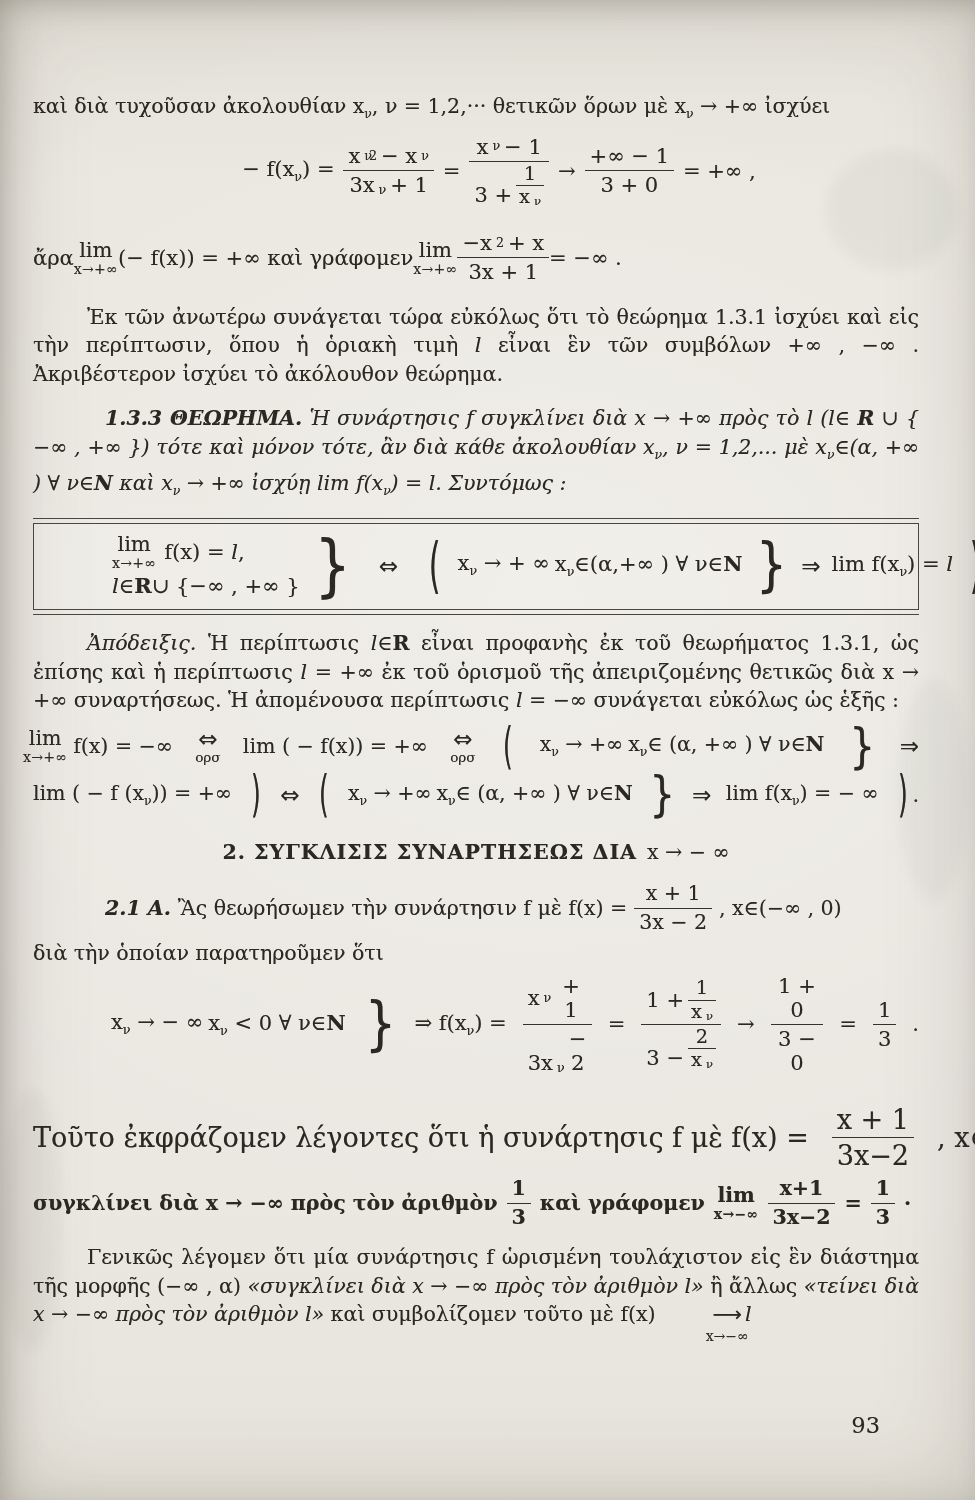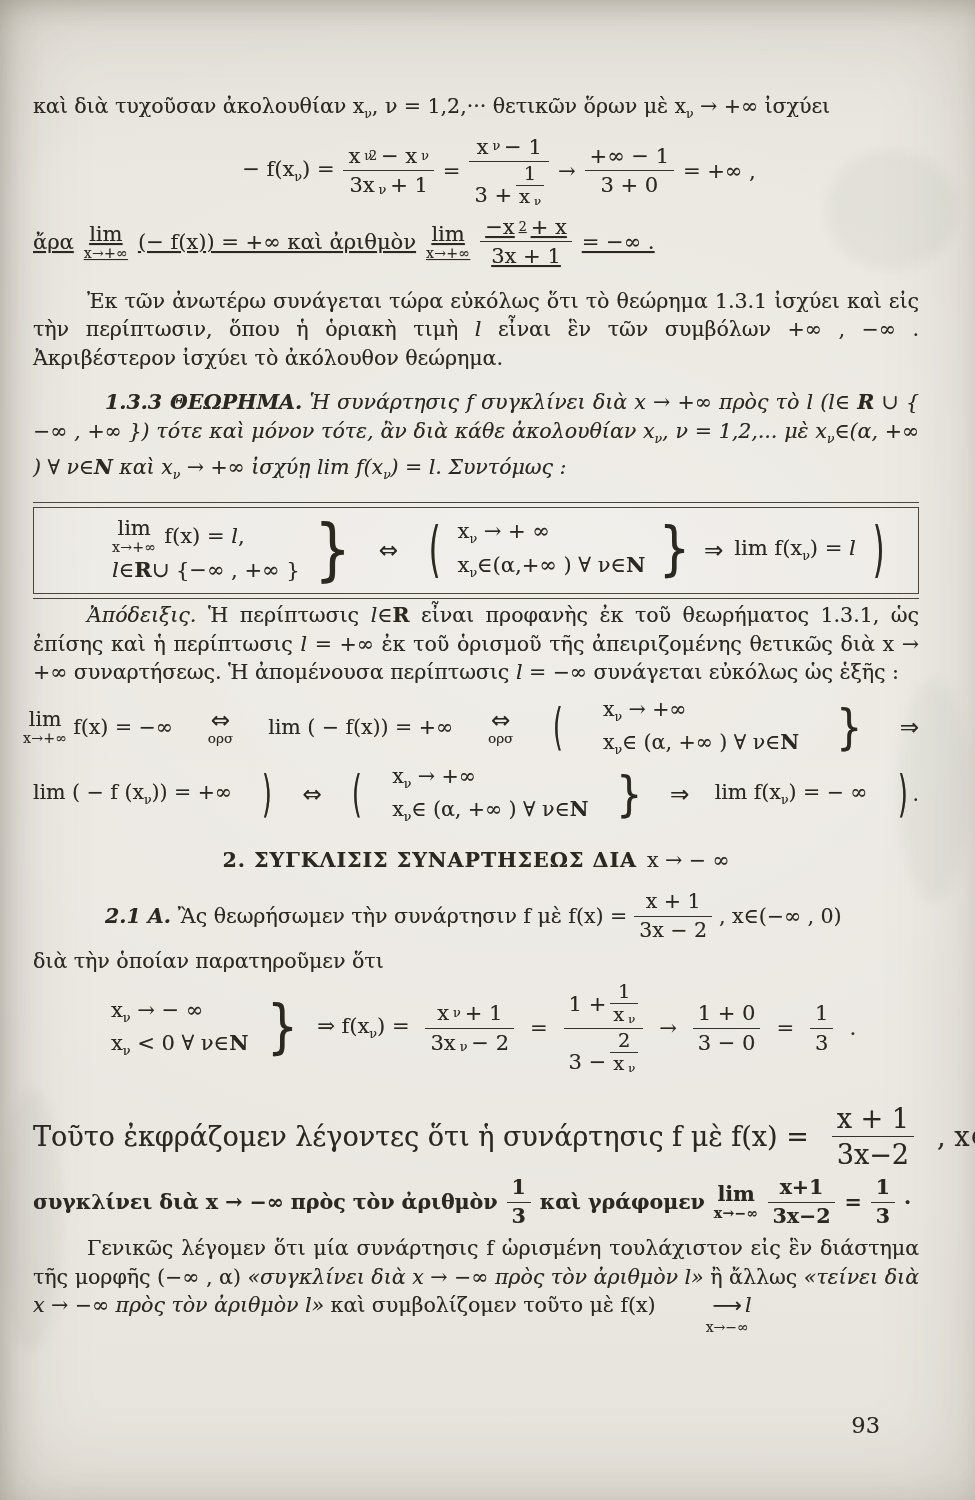--- a/index.html
+++ b/index.html
@@ -40,63 +40,63 @@
   .frac { display:inline-flex; flex-direction:column; align-items:stretch; text-align:center; vertical-align:middle; line-height:1.15; }
   .frac > .num { display:flex; align-items:center; justify-content:center; gap:4px; border-bottom:1.7px solid #35322b; padding:0 5px 2px; }
   .frac > .den { display:flex; align-items:flex-end; justify-content:center; gap:4px; padding:2px 5px 0; }
   .frac .frac { font-size:.92em; line-height:1.05; }
   .frac .frac > .num { border-bottom-width:1.4px; padding:0 3px 1px; }
   .frac .frac > .den { padding:1px 3px 0; }
 
   .lim { display:inline-flex; flex-direction:column; align-items:center; line-height:1.05; }
   .lim .under { font-size:14px; margin-top:1px; letter-spacing:.3px; }
 
-  .stack2 { display:inline-flex; flex-direction:column; align-items:flex-start; gap:5px; line-height:1.2; }
+  .stack2 { display:inline-flex; flex-direction:row; align-items:flex-start; gap:5px; line-height:1.2; }
 
   .delim { display:inline-block; font-weight:400; line-height:.85; font-family:"DejaVu Sans","DejaVu Serif",sans-serif; }
   .brace50 { font-size:48px; transform:scaleX(.85); }
   .brace60 { font-size:58px; transform:scaleX(.85); }
   .brace72 { font-size:68px; transform:scaleX(.85); }
   .paren50 { font-size:50px; transform:scaleX(.5); }
   .paren60 { font-size:60px; transform:scaleX(.5); }
 
   .disp { display:flex; align-items:center; justify-content:center; font-size:21px; }
   .f1 { margin-top:6px; gap:9px; padding-left:46px; }
 
-  .ara { margin-top:8px; gap:10px; font-size:21px;text-decoration:underline; }
+  .ara { margin-top:24px; font-size:21px; }
   .p-ek { margin-top:18px; }
   .thm { margin-top:16px; }
   .thm .body-it { font-style:italic; }
 
   .boxwrap { margin-top:12px; border-top:1.8px solid #4a463d; border-bottom:1.8px solid #4a463d; padding:4px 0; }
   .boxin { border:1.6px solid #4a463d; display:flex; align-items:center; gap:11px; padding:9px 12px 11px 78px; font-size:21px; background:rgba(255,255,255,.12); }
   .boxleft { display:flex; flex-direction:column; align-items:flex-start; gap:3px; }
   .iffsym, .implsym { font-size:23px; font-family:"DejaVu Sans",sans-serif; }
   .iff-wide { margin:0 14px; }
 
-  .proof { margin-top:2px; }
+  .proof { margin-top:14px; }
 
   .chain { font-size:20.5px; justify-content:space-between; }
   .chain1 { margin-top:10px; margin-left:-10px; }
   .chain2 { margin-top:6px; }
   .limiff { display:inline-flex; flex-direction:column; align-items:center; line-height:1; }
   .limiff .under { font-size:13.5px; margin-top:0; }
 
   .sechead { margin-top:24px; text-align:center; font-size:20.5px; display:flex; justify-content:center; align-items:center; gap:10px; }
   .sechead .caps { font-weight:bold; letter-spacing:1px; }
 
   .p21 { margin-top:18px; gap:7px; font-size:20.5px; padding-left:72px; }
   .p21-l2 { margin-top:5px; font-size:20.5px; }
 
   .disp21 { margin-top:6px; justify-content:flex-start; margin-left:78px; gap:16px; font-size:21px; }
 
   .touto { margin-top:29px; gap:23px; font-size:27px; }
   .sygk { margin-top:6px; gap:9px; font-size:20.5px;font-weight:bold; }
 
-  .genikos { margin-top:6px; line-height:32px; }
+  .genikos { margin-top:14px; line-height:32px; }
   .arr { display:inline-block; position:relative; margin:0 3px; font-family:"DejaVu Sans",sans-serif; }
   .arrund { position:absolute; top:22px; left:50%; transform:translateX(-50%); font-size:14px; white-space:nowrap; font-family:"DejaVu Serif",serif; }
 
   .pagenum { position:absolute; right:95px; top:1412px; font-size:22.5px; }
 </style>
 </head>
 <body>
 
 <div class="page">
   <div class="art a1"></div>
@@ -131,21 +131,21 @@
       </span>
       <span class="mt">= +∞ ,</span>
     </div>
 
     <div class="row ara">
       <span class="mt">ἄρα</span>
       <span class="lim">
         <span class="op">lim</span>
         <span class="under">x→+∞</span>
       </span>
-      <span class="mt">(− f(x)) = +∞  καὶ  ἀριθμὸν</span>
+      <span class="mt">(− f(x)) = +∞  καὶ  γράφομεν</span>
       <span class="lim">
         <span class="op">lim</span>
         <span class="under">x→+∞</span>
       </span>
       <span class="frac">
         <span class="num">−x<sup>2</sup> + x</span>
         <span class="den">3x + 1</span>
       </span>
       <span class="mt">= −∞ .</span>
     </div>

